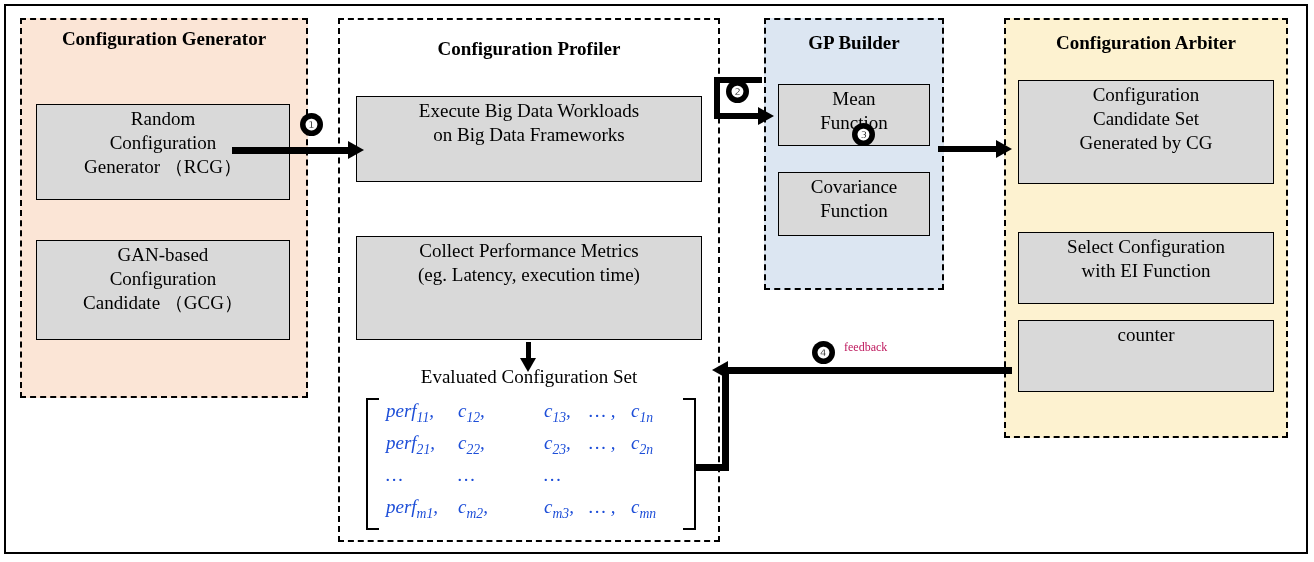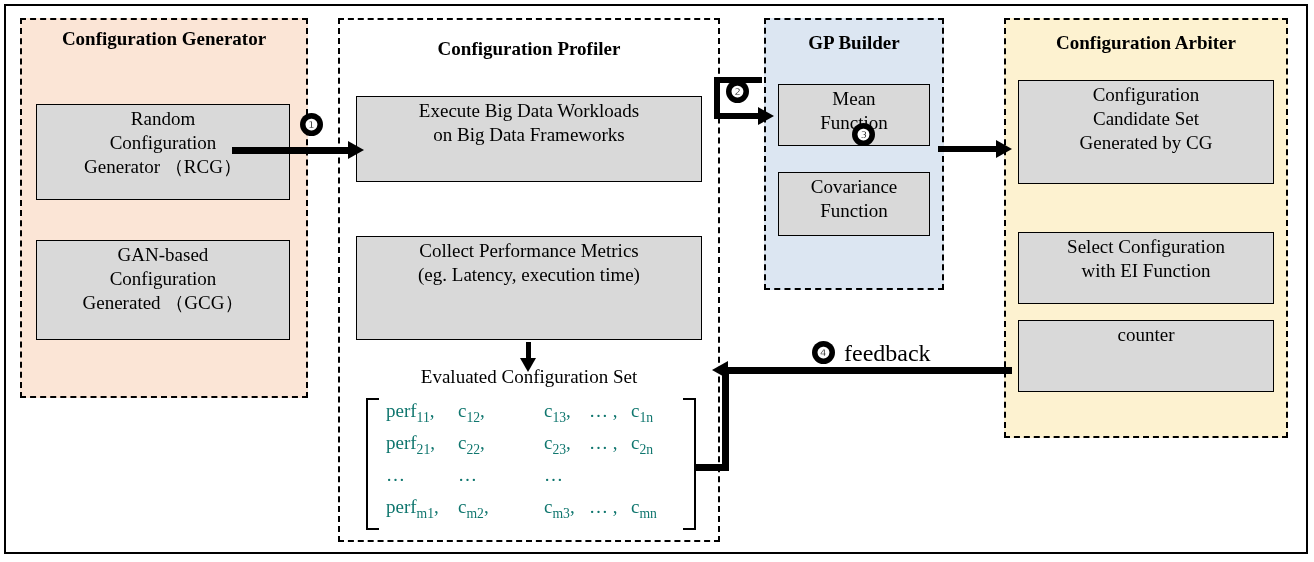--- a/index.html
+++ b/index.html
@@ -82,21 +82,22 @@
     text-align: center;
     font-size: 19px;
     color: #000;
   }
 
   
   #matrix {
     position: absolute;
     left: 366px; top: 396px; width: 330px; height: 136px;
     font-size: 19px;
-    color: #0f766e;
+    color: #1d4ed8;
+    font-style: italic;
   }
   #matrix .bracket-l, #matrix .bracket-r {
     position: absolute;
     top: 2px;
     width: 13px;
     height: 132px;
     border-top: 2px solid #000;
     border-bottom: 2px solid #000;
     box-sizing: border-box;
   }
@@ -173,22 +174,22 @@
     color: #fff;
     font-size: 15px;
     font-weight: bold;
     display: flex;
     align-items: center;
     justify-content: center;
     font-family: "Liberation Sans", sans-serif;
   }
   .feedback-label {
     position: absolute;
-    font-size: 24px;
-    color: #000000;
+    font-size: 12px;
+    color: #be185d;
     white-space: nowrap;
   }
 </style>
 </head>
 <body>
 
 <div id="canvas">
 
   <div class="outer-frame"></div>
 
@@ -202,21 +203,21 @@
       <span>Random</span>
       <span>Configuration</span>
       <span>Generator （RCG）</span>
     </div>
   </div>
 
   <div class="gbox" id="gcg-box">
     <div>
       <span>GAN-based</span>
       <span>Configuration</span>
-      <span>Generated （GCG）</span>
+      <span>Candidate （GCG）</span>
     </div>
   </div>
 
   <div class="dashed-panel" id="cp-panel"></div>
   <div class="panel-title" id="cp-title">Configuration Profiler</div>
 
   <div class="gbox" id="exec-box">
     <div>
       <span>Execute Big Data Workloads</span>
       <span>on Big Data Frameworks</span>

